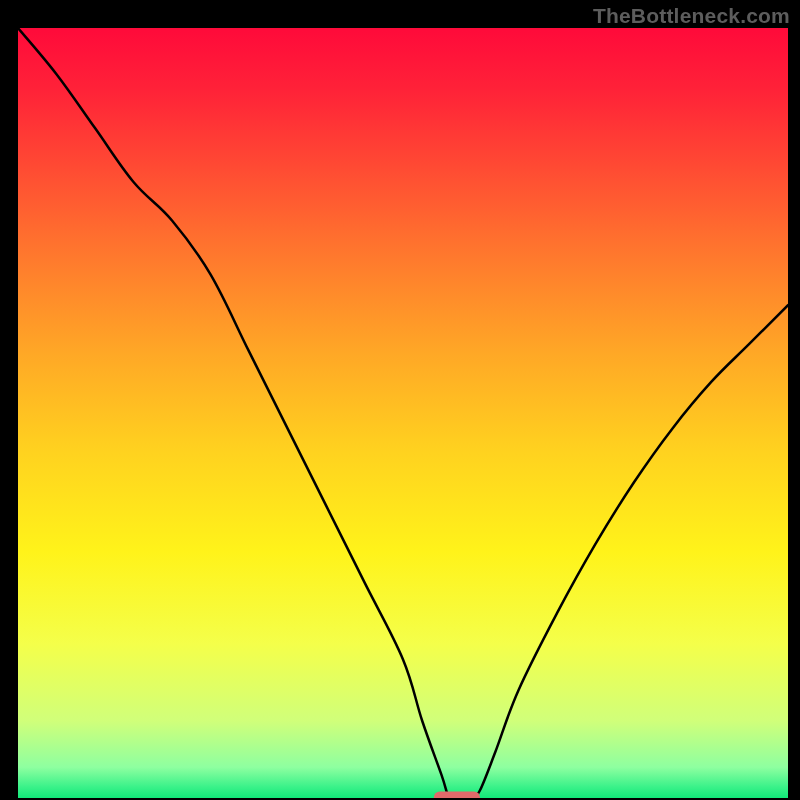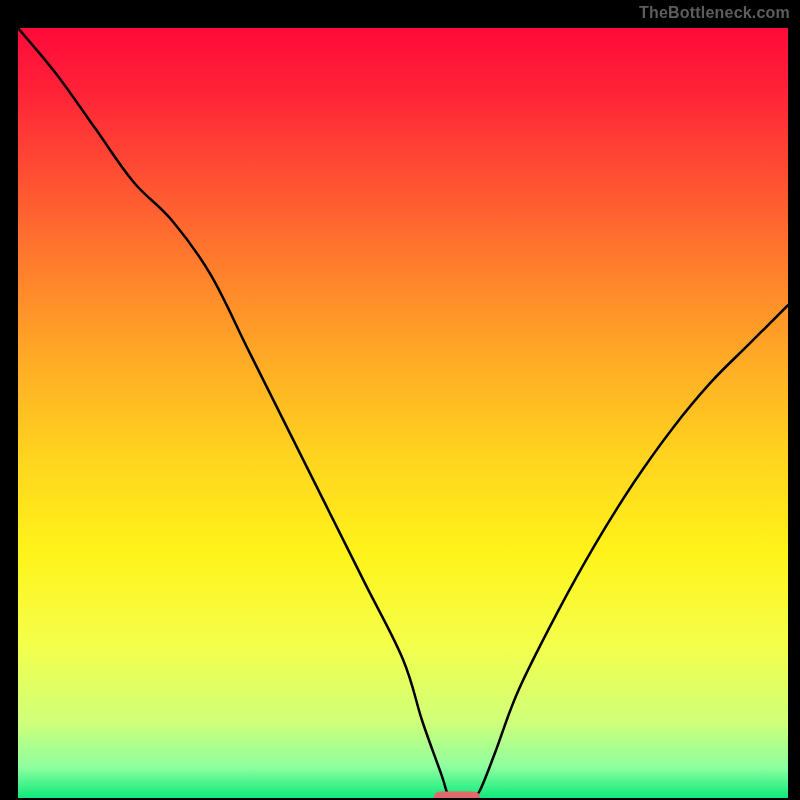--- a/index.html
+++ b/index.html
@@ -15,21 +15,21 @@
     position: relative;
     width: 800px;
     height: 800px;
     background: #000;
   }
   .watermark {
     position: absolute;
     top: 4px;
     right: 10px;
     color: #5d5d5d;
-    font-size: 16px;
+    font-size: 21px;
     font-weight: 600;
     letter-spacing: 0.2px;
     z-index: 5;
   }
   .plot {
     position: absolute;
     left: 18px;
     top: 28px;
     width: 770px;
     height: 770px;

